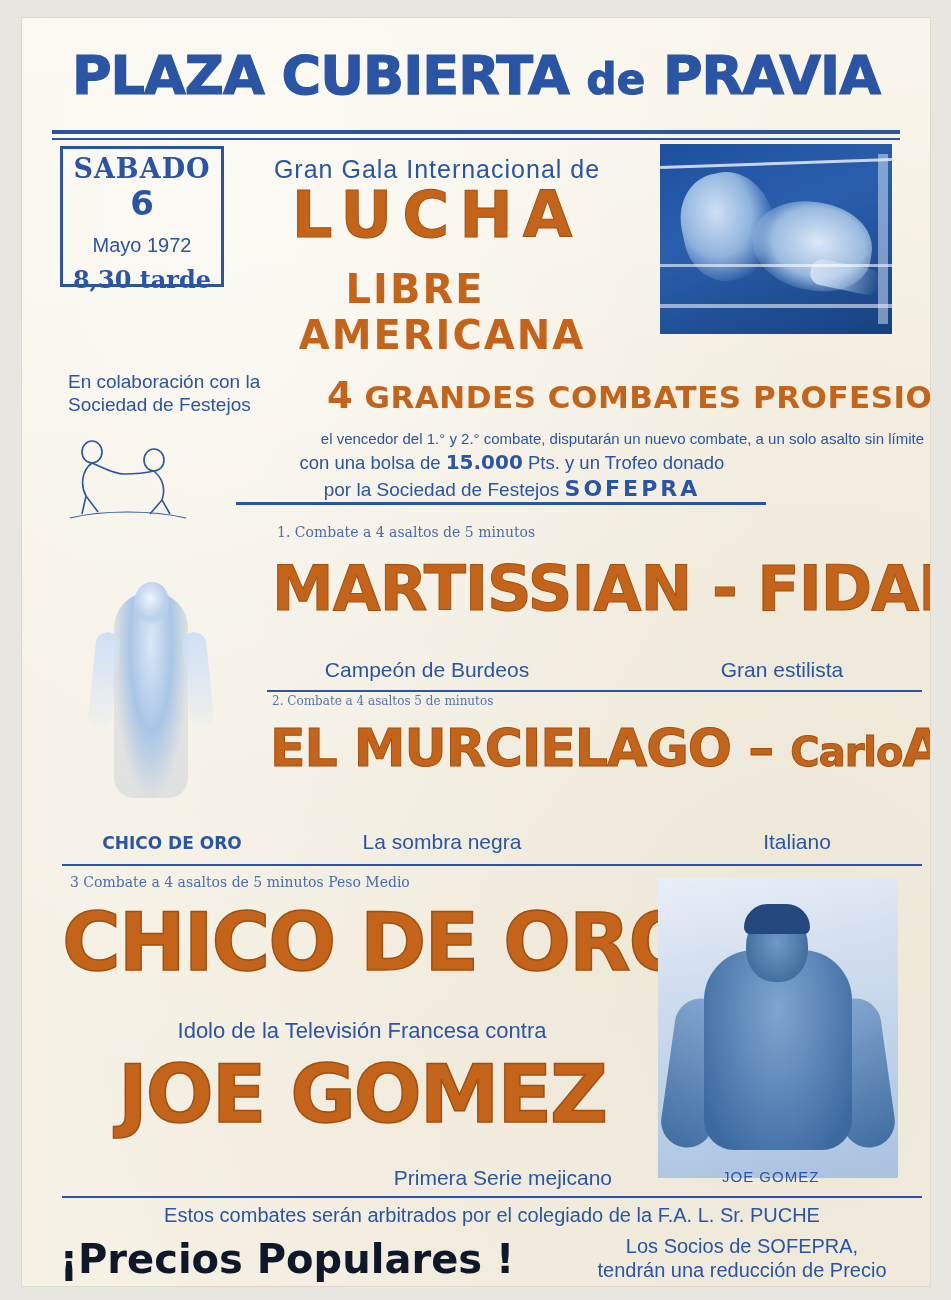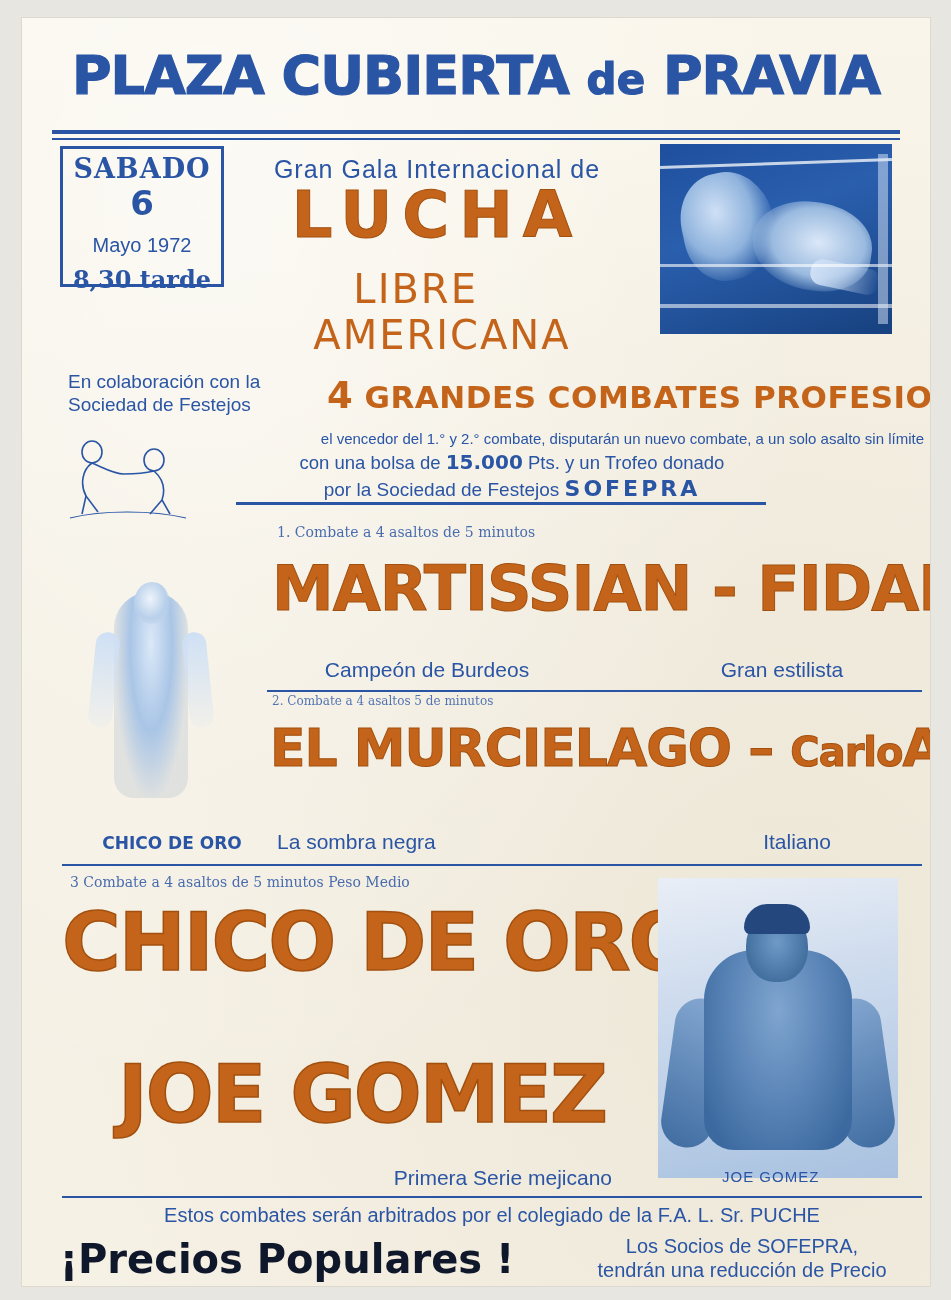--- a/index.html
+++ b/index.html
@@ -105,21 +105,21 @@
     font-weight: bold;
     font-size: 64px;
     letter-spacing: 10px;
     -webkit-text-stroke: 1px #a2500f;
   }
   .libre-amer {
     left: 205px; top: 248px; width: 430px;
     text-align: center;
     color: #c4641a;
     font-family: "DejaVu Sans", sans-serif;
-    font-weight: normal;
+    font-weight: bold;
     font-size: 40px;
     letter-spacing: 2px;
   }
   .libre-amer .sp { display:inline-block; width: 38px; }
 
   
   .photo-top {
     left: 638px; top: 126px; width: 232px; height: 190px;
     background:
       linear-gradient(160deg, #1e4f9e 0%, #2a5fae 40%, #17417f 100%);
@@ -267,20 +267,21 @@
   .chico-tag {
     left: 60px; top: 815px; width: 180px;
     color: #2a55a5;
     font-family: "DejaVu Sans", sans-serif;
     font-weight: bold;
     font-size: 17px;
     text-align: center;
   }
   .c2-sub-mid {
     left: 255px; top: 812px; width: 330px;
+    text-align: center;
     color: #2a55a5;
     font-size: 21px;
   }
   .c2-sub-right {
     left: 650px; top: 812px; width: 250px;
     text-align: center;
     color: #2a55a5;
     font-size: 21px;
   }
   .divider-b { left: 40px; top: 846px; width: 860px; height: 2px; background: #2a55a5; }
@@ -512,20 +513,21 @@
     <span>–</span>
     <span class="small">Carlo</span><span>ACERET</span>
   </div>
   <div class="abs chico-tag">CHICO DE ORO</div>
   <div class="abs c2-sub-mid">La sombra negra</div>
   <div class="abs c2-sub-right">Italiano</div>
   <div class="abs divider-b"></div>
 
   <div class="abs c3-label">3 Combate  a 4 asaltos de 5 minutos    Peso Medio</div>
   <div class="abs c3-name1">CHICO DE ORO</div>
+  <div class="abs c3-sub">Idolo de la Televisión Francesa   contra</div>
   <div class="abs c3-name2">JOE GOMEZ</div>
   <div class="abs c3-sub2">Primera Serie mejicano</div>
 
   <div class="abs photo-right">
     <div class="armL2"></div>
     <div class="armR2"></div>
     <div class="torso"></div>
     <div class="head2"></div>
     <div class="hair"></div>
   </div>

